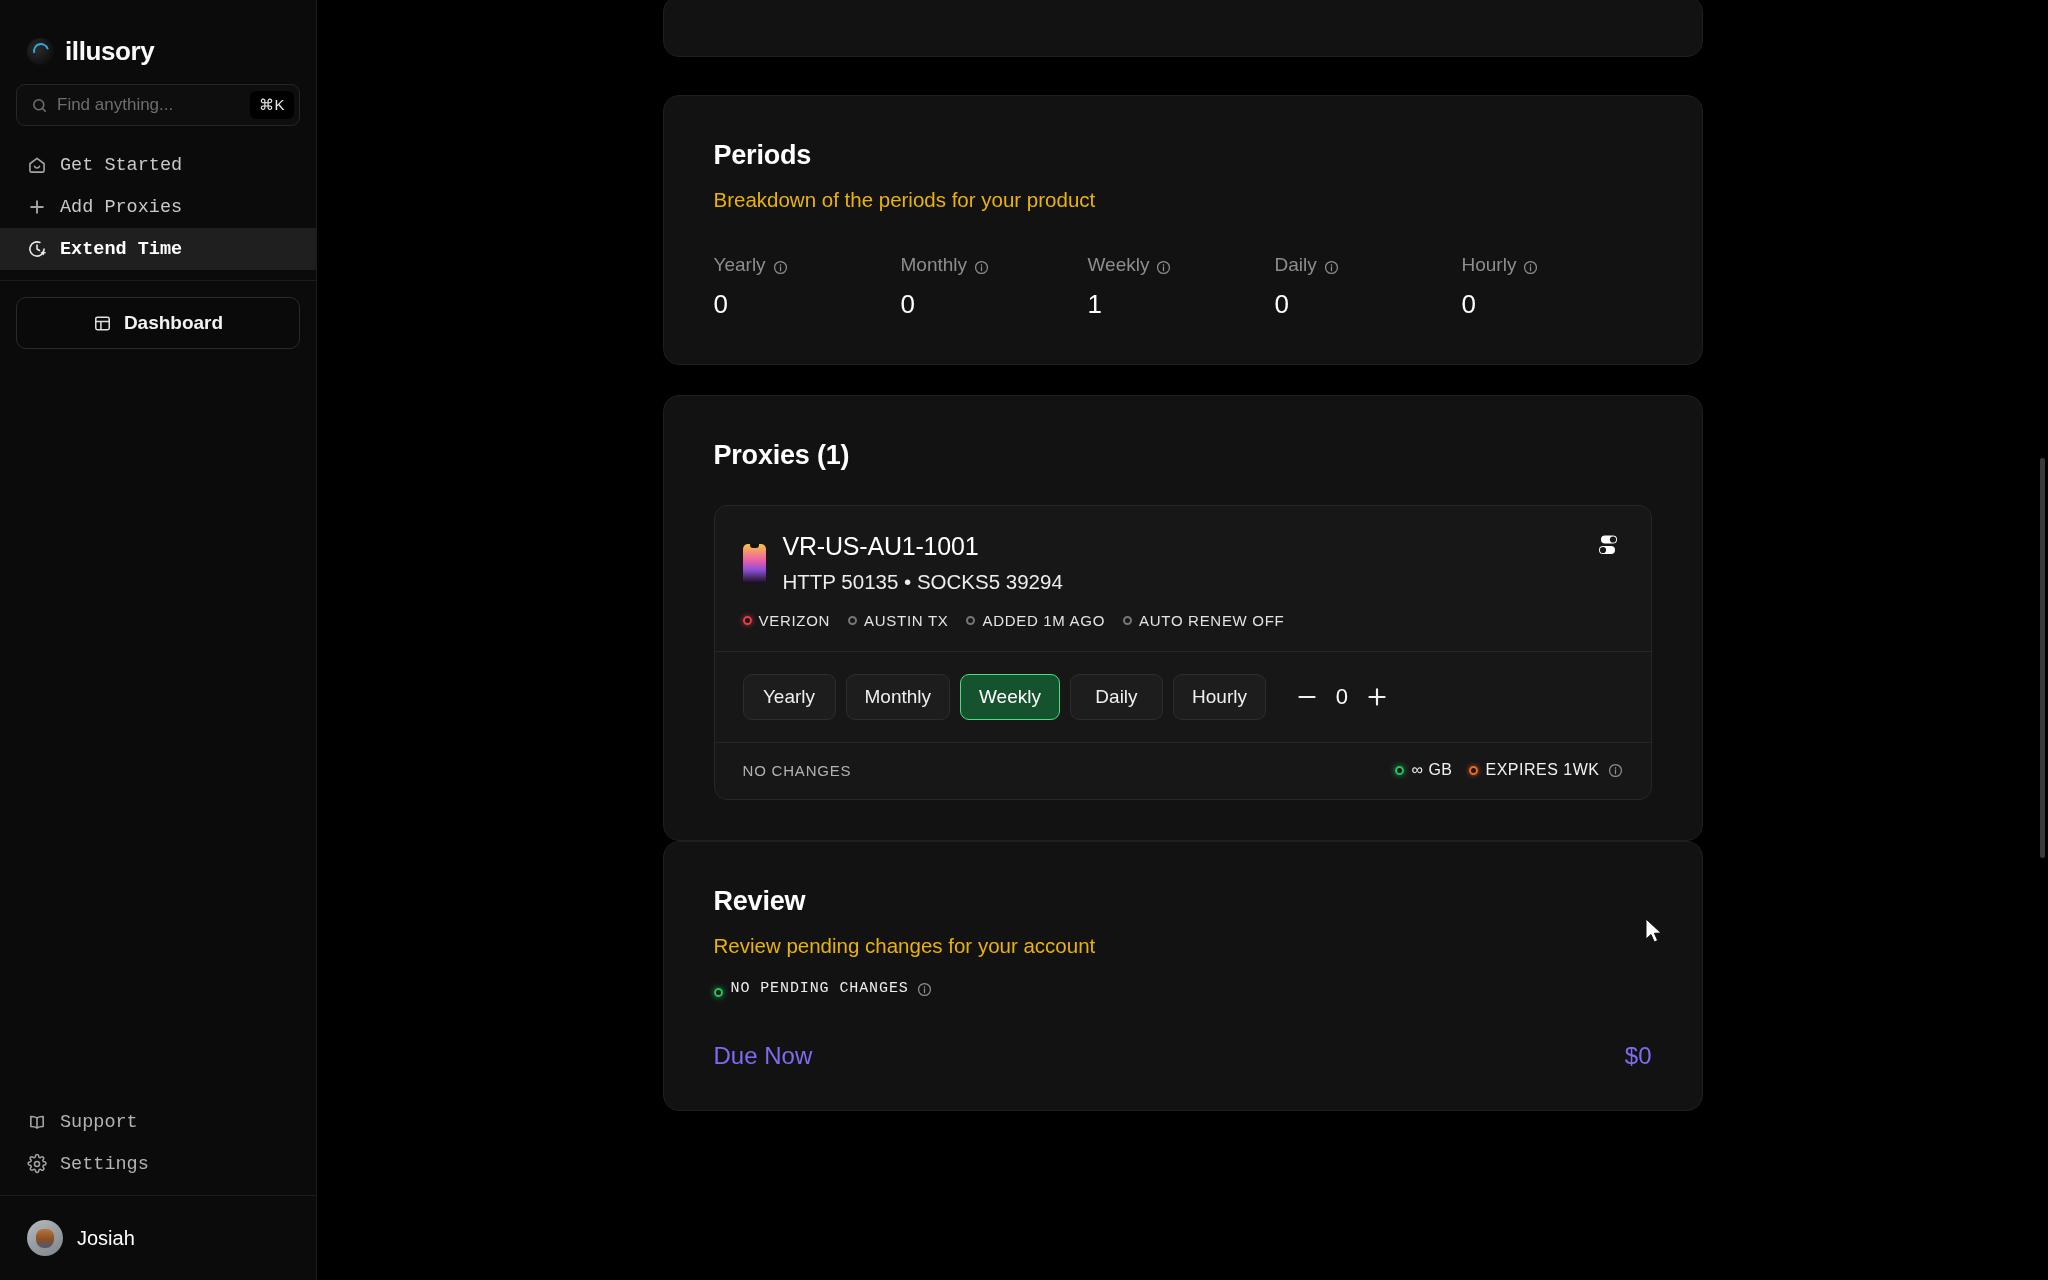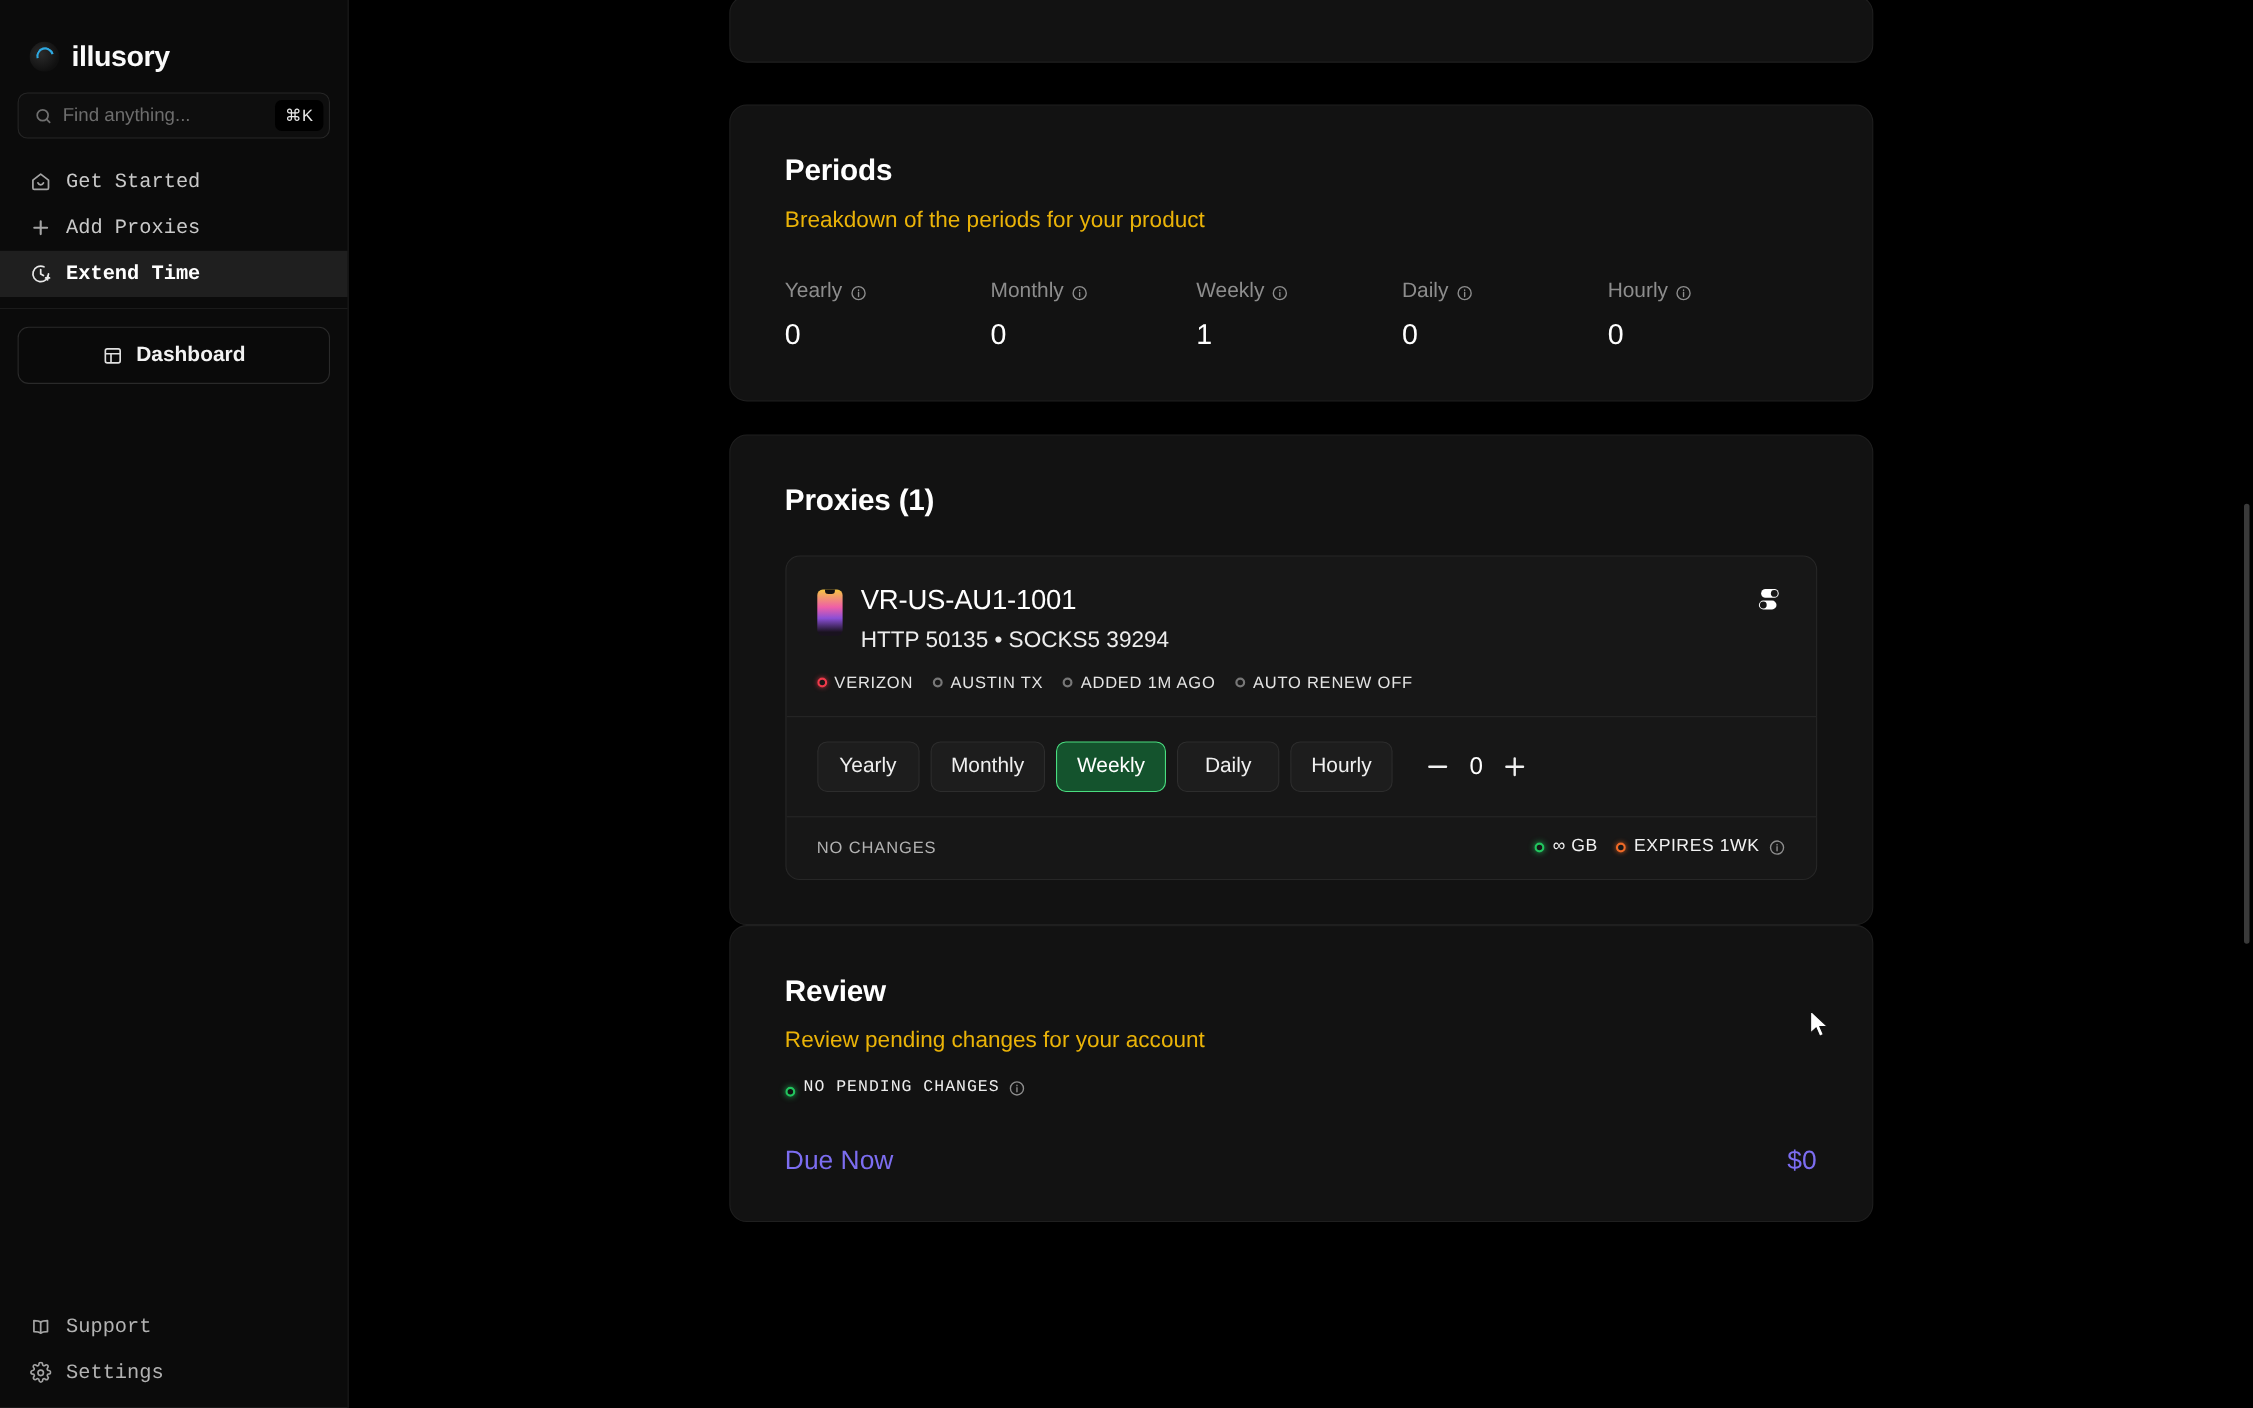--- a/index.html
+++ b/index.html
@@ -133,21 +133,21 @@
     width: 15px; height: 15px; flex: 0 0 15px; color: #8d8d8d;
   }
 
   
   .proxy-box {
     margin-top: 34px;
     background: #171717; border: 1px solid #272727; border-radius: 13px;
     overflow: hidden;
   }
   .proxy-head { padding: 26px 28px 22px 28px; position: relative; }
-  .proxy-id-row { display: flex; align-items: flex-start; gap: 17px; }
+  .proxy-id-row { display: flex; align-items: center; gap: 17px; }
   .phone-ic {
     width: 23px; height: 42px; flex: 0 0 23px; border-radius: 5px;
     background: linear-gradient(180deg,#f5c542 0%, #ef5fa7 38%, #8b4fd6 62%, #19121f 92%);
     position: relative; margin-top: 4px;
   }
   .phone-ic::before {
     content:""; position: absolute; left: 7px; top: 0;
     width: 9px; height: 4px; border-radius: 0 0 3px 3px; background: #121212;
   }
   .proxy-name { font-size: 25px; color: #fff; font-weight: 500; letter-spacing: -0.2px; }
@@ -302,20 +302,24 @@
         <svg viewBox="0 0 24 24" fill="none" stroke="currentColor" stroke-width="1.8" stroke-linejoin="round">
             <circle cx="12" cy="12" r="3"></circle>
             <path d="M19.3 14.3a1.6 1.6 0 0 0 .32 1.76l.06.06a1.95 1.95 0 1 1-2.76 2.76l-.06-.06a1.6 1.6 0 0 0-1.76-.32 1.6 1.6 0 0 0-.97 1.47v.17a1.95 1.95 0 1 1-3.9 0v-.09a1.6 1.6 0 0 0-1.05-1.47 1.6 1.6 0 0 0-1.76.32l-.06.06A1.95 1.95 0 1 1 4.6 16.2l.06-.06a1.6 1.6 0 0 0 .32-1.76 1.6 1.6 0 0 0-1.47-.97H3.3a1.95 1.95 0 0 1 0-3.9h.09a1.6 1.6 0 0 0 1.47-1.05 1.6 1.6 0 0 0-.32-1.76l-.06-.06A1.95 1.95 0 1 1 7.24 3.9l.06.06a1.6 1.6 0 0 0 1.76.32h.08A1.6 1.6 0 0 0 10.1 2.8v-.17a1.95 1.95 0 1 1 3.9 0v.09a1.6 1.6 0 0 0 .97 1.47 1.6 1.6 0 0 0 1.76-.32l.06-.06a1.95 1.95 0 1 1 2.76 2.76l-.06.06a1.6 1.6 0 0 0-.32 1.76v.08a1.6 1.6 0 0 0 1.47.97h.17a1.95 1.95 0 1 1 0 3.9h-.09a1.6 1.6 0 0 0-1.42.96z"></path>
           </svg>
       </span>
       <span>Settings</span>
     </div>
   </div>
 
   <div class="user-divider"></div>
+  <div class="user-row">
+    <span class="avatar"></span>
+    <span class="user-name">Josiah</span>
+  </div>
 
 </div>
 
 <div id="main">
 
   <div class="card card-top-clip"></div>
 
   <div class="card" style="margin-top:38px">
     <div class="card-pad">
       <div class="card-title">Periods</div>

